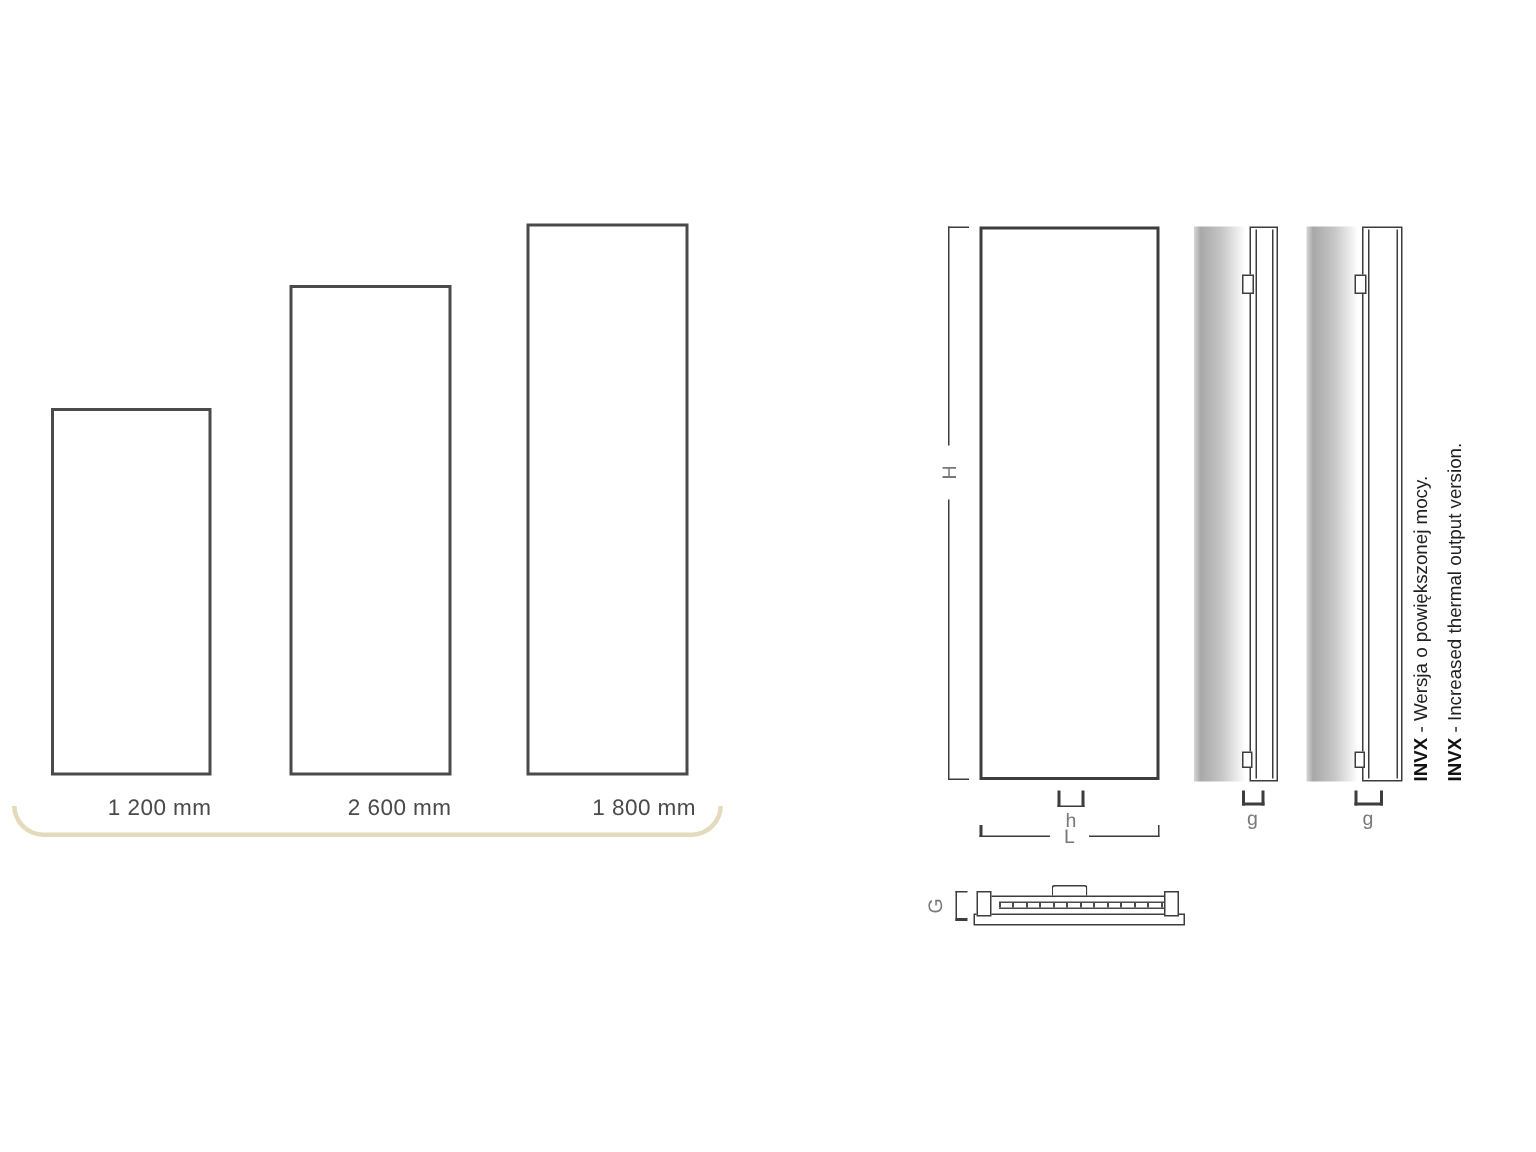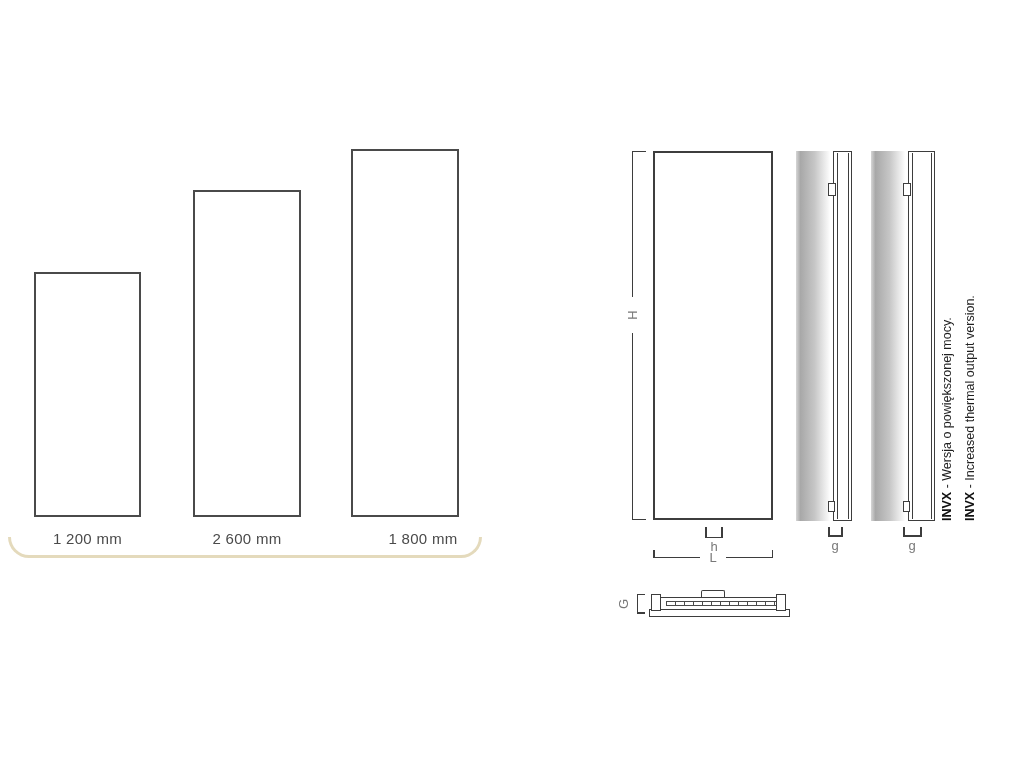--- a/index.html
+++ b/index.html
@@ -2,21 +2,21 @@
 <html><head>
 <meta charset="utf-8">
 <style>
   html,body{margin:0;padding:0;background:#ffffff;}
   #canvas{
     position:relative;width:1024px;height:768px;background:#ffffff;overflow:hidden;
     font-family:"Liberation Sans","DejaVu Sans",sans-serif;
   }
   
   .size-rect{position:absolute;bottom:251px;border:2px solid #4a4a4a;background:#ffffff;box-sizing:border-box;}
-  .size-label{position:absolute;top:530px;text-align:center;font-size:15px;color:#4a4a4a;letter-spacing:0.3px;}
+  .size-label{position:absolute;top:530px;text-align:right;font-size:15px;color:#4a4a4a;letter-spacing:0.3px;}
   .arc{position:absolute;left:8px;top:537px;width:474px;height:21px;box-sizing:border-box;
        border-left:3px solid #e4dabc;border-right:3px solid #e4dabc;border-bottom:3px solid #e4dabc;
        border-radius:0 0 24px 24px;}
   
   .ln{position:absolute;background:#3d3d3d;}
   .dim-label{position:absolute;color:#787878;font-size:13px;text-align:center;line-height:1;}
   .rot{display:flex;align-items:center;justify-content:center;transform:rotate(-90deg);}
   .outline{position:absolute;border:2px solid #3d3d3d;background:#ffffff;box-sizing:border-box;}
   .thinline{position:absolute;background:#3d3d3d;width:1.3px;}
   .wall{position:absolute;top:151px;height:370px;width:37px;
@@ -34,21 +34,21 @@
 
 <div id="canvas">
 
   <div>
     <div class="size-rect" style="left: 34px; width: 107px; height: 245px;"></div>
     <div class="size-rect" style="left: 193px; width: 108px; height: 327px;"></div>
     <div class="size-rect" style="left: 351px; width: 108px; height: 368px;"></div>
 
     <div class="size-label" style="left:34px;width:107px;">1 200 mm</div>
     <div class="size-label" style="left:193px;width:108px;">2 600 mm</div>
-    <div class="size-label" style="left:369px;width:108px;">1 800 mm</div>
+    <div class="size-label" style="left:356px;width:108px;">1 800 mm</div>
 
     <div class="arc"></div>
   </div>
 
   <div>
 
     <div class="ln" style="left:631.5px;top:151px;width:1.5px;height:146px;"></div>
     <div class="ln" style="left:631.5px;top:333px;width:1.5px;height:187px;"></div>
     <div class="ln" style="left:631.5px;top:150.5px;width:14px;height:1.5px;"></div>
     <div class="ln" style="left:631.5px;top:518.5px;width:14px;height:1.5px;"></div>

